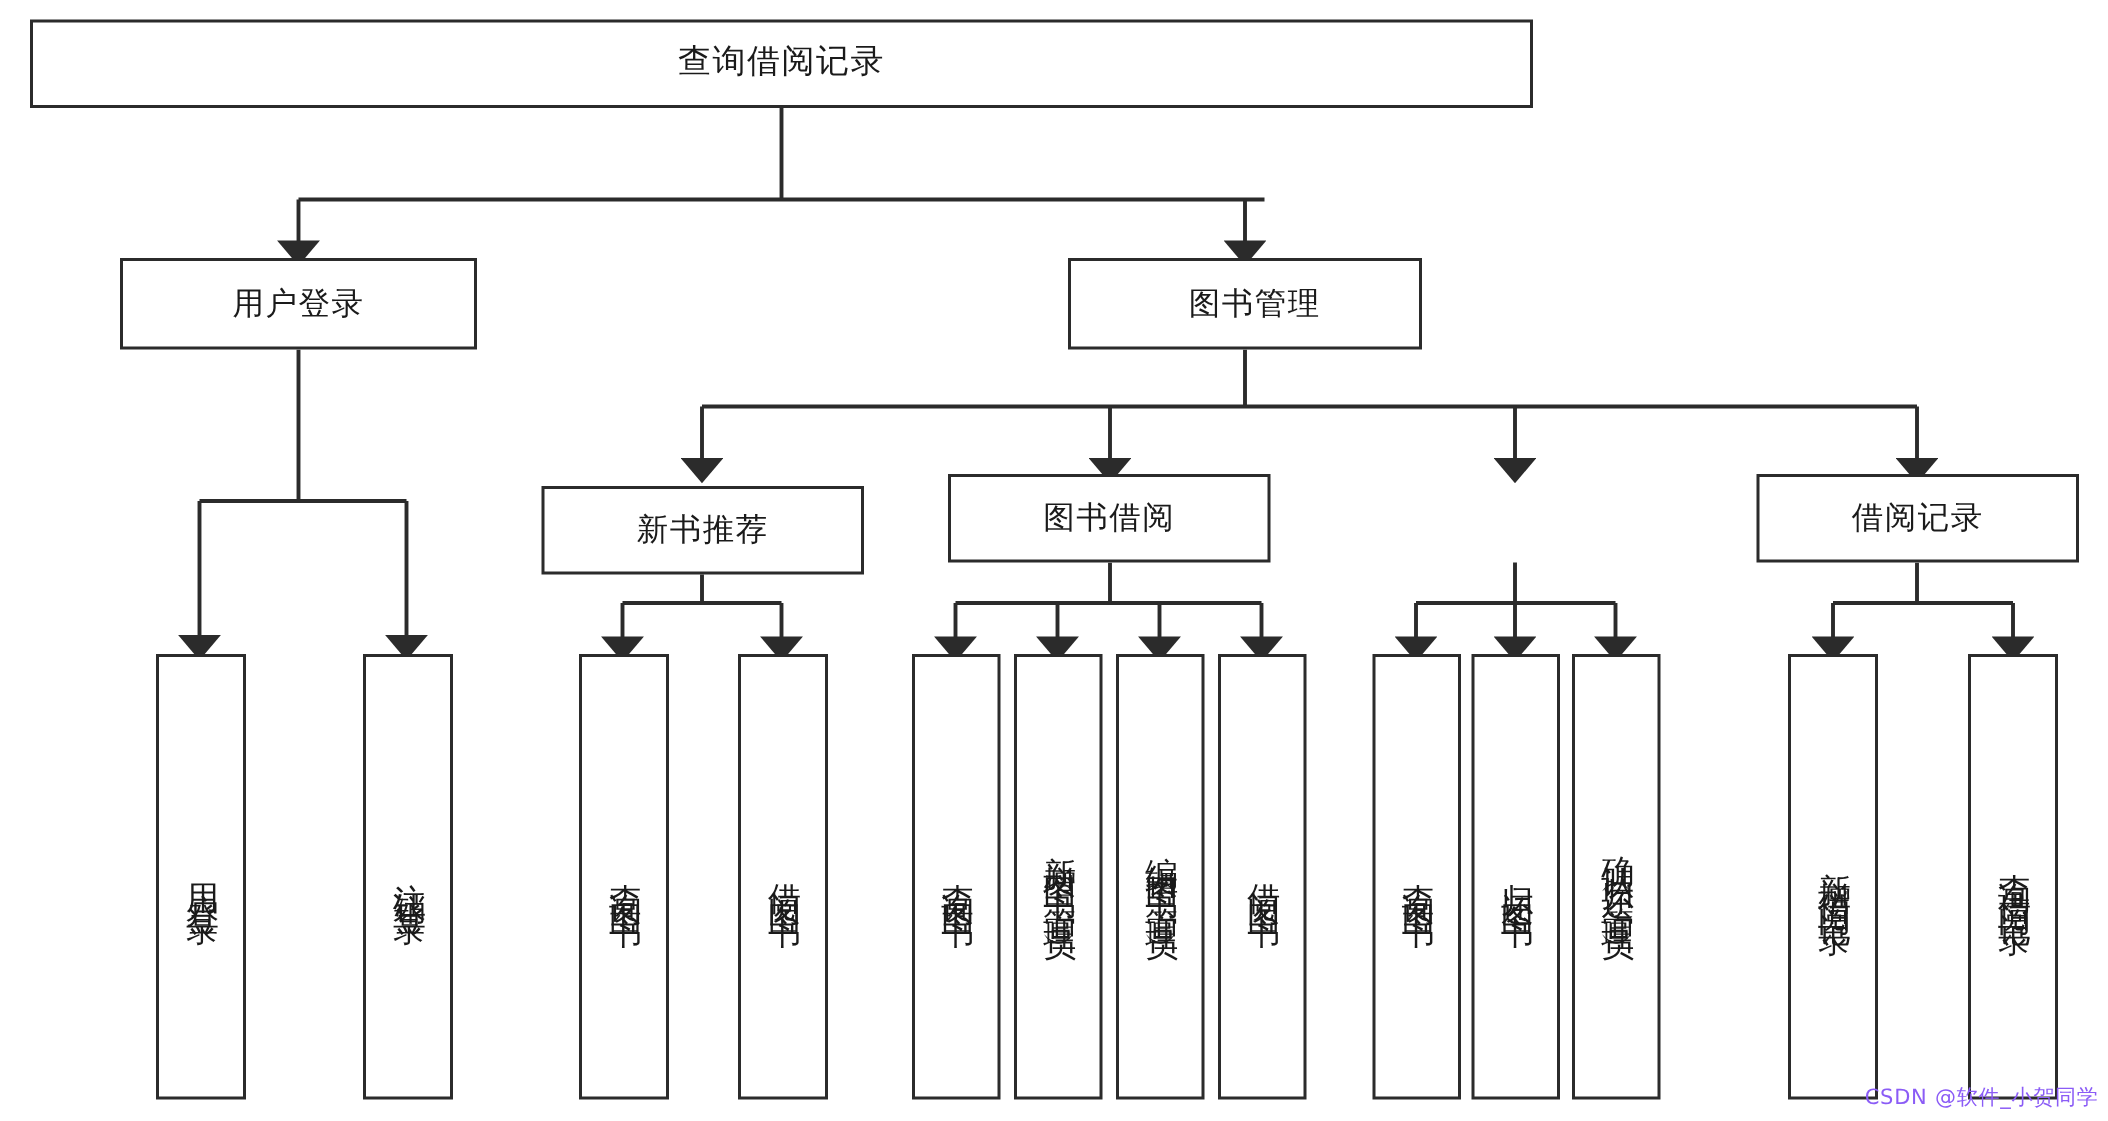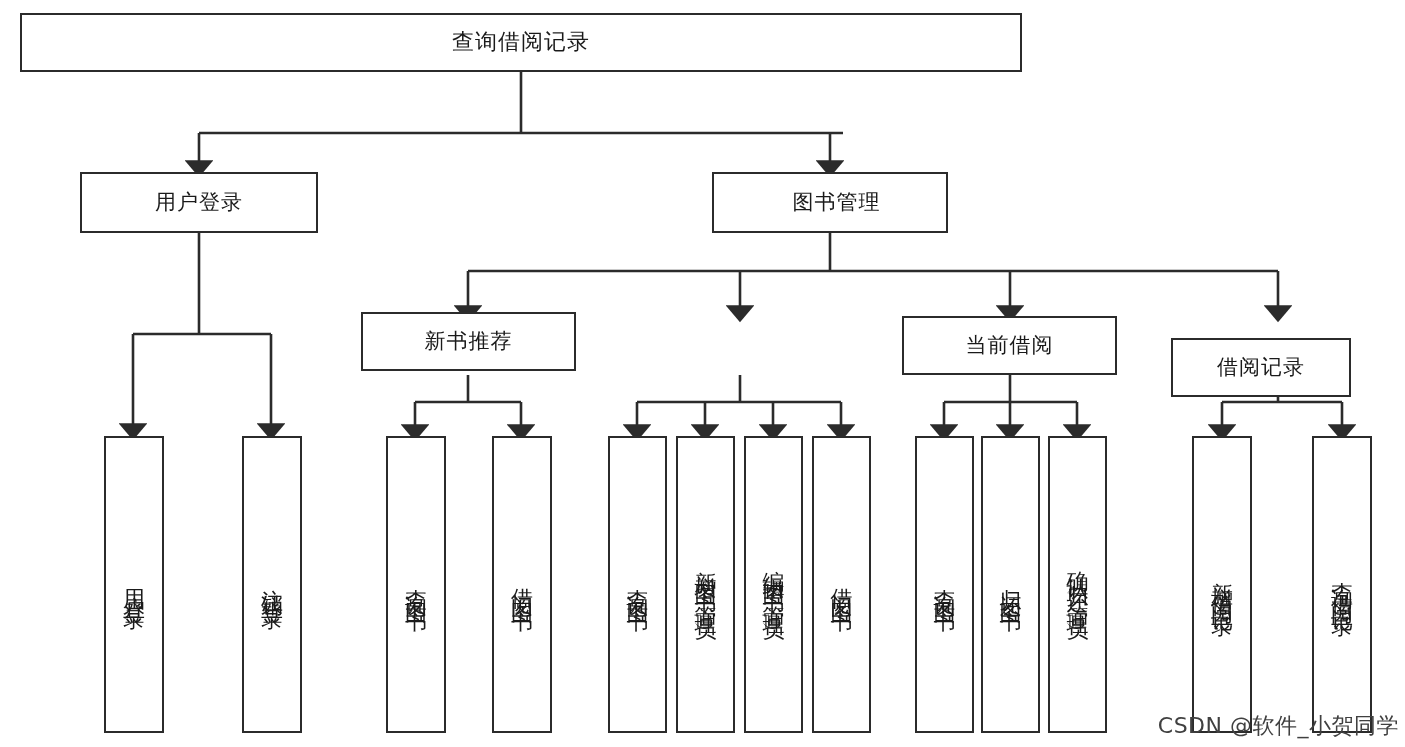--- a/index.html
+++ b/index.html
@@ -57,22 +57,22 @@
   .node-v .vtext {
     writing-mode: vertical-rl;
     text-orientation: upright;
     letter-spacing: 7px;
     display: block;
   }
   .watermark {
     position: absolute;
     right: 6px;
     bottom: 6px;
-    font-size: 22px;
-    color: #404040;
+    font-size: 14px;
+    color: #8b5cf6;
     letter-spacing: 0.5px;
     white-space: nowrap;
     z-index: 3;
     text-align: right;
   }
 </style>
 </head>
 <body>
 
 <div id="canvas">
@@ -131,27 +131,27 @@
     <span>查询借阅记录</span>
   </div>
 
   <div class="node node-h" style="left:80px; top:172px; width:238px; height:61px;">
     <span>用户登录</span>
   </div>
   <div class="node node-h" style="left:712px; top:172px; width:236px; height:61px;padding-left:13px;">
     <span>图书管理</span>
   </div>
 
-  <div class="node node-h" style="left:361px; top:312px; width:215px; height:59px;">
+  <div class="node node-h" style="left:361px; top:324px; width:215px; height:59px;">
     <span>新书推荐</span>
   </div>
-  <div class="node node-h" style="left:902px; top:316px; width:215px; height:59px;">
-    <span>当前借阅</span>
+  <div class="node node-h" style="left:632px; top:316px; width:215px; height:59px;">
+    <span>图书借阅</span>
   </div>
-  <div class="node node-h" style="left:1171px; top:316px; width:180px; height:59px;margin-top:22px;">
+  <div class="node node-h" style="left:1171px; top:316px; width:215px; height:59px;">
     <span>借阅记录</span>
   </div>
 
   <div class="node node-v" style="left:104px; top:436px; width:60px; height:297px;">
     <span class="vtext">用户登录</span>
   </div>
   <div class="node node-v" style="left:242px; top:436px; width:60px; height:297px;">
     <span class="vtext">注销登录</span>
   </div>
 

